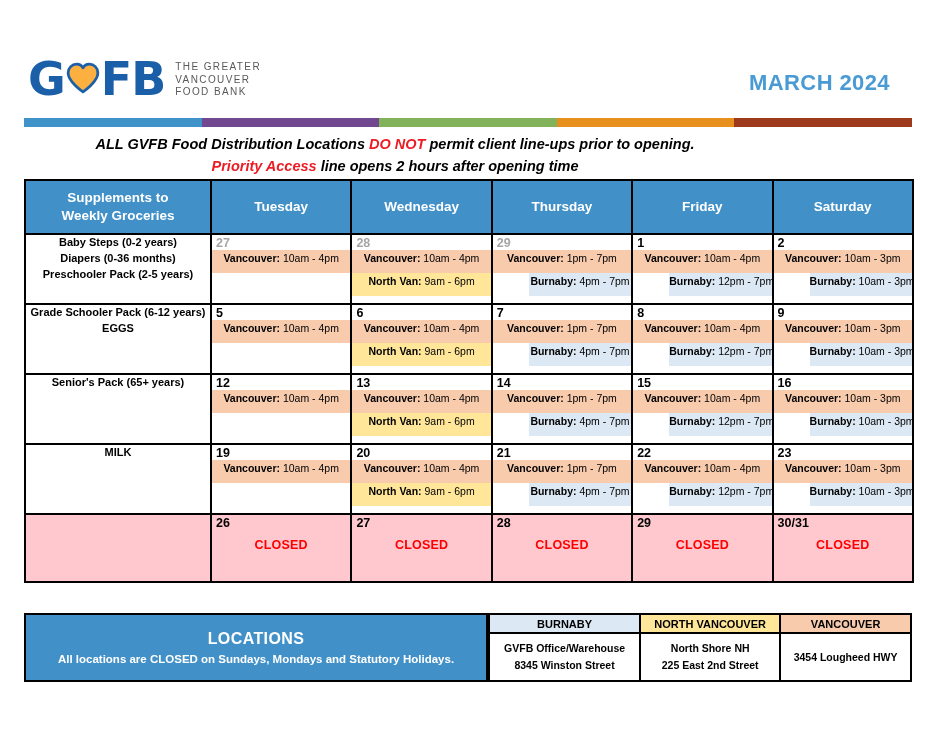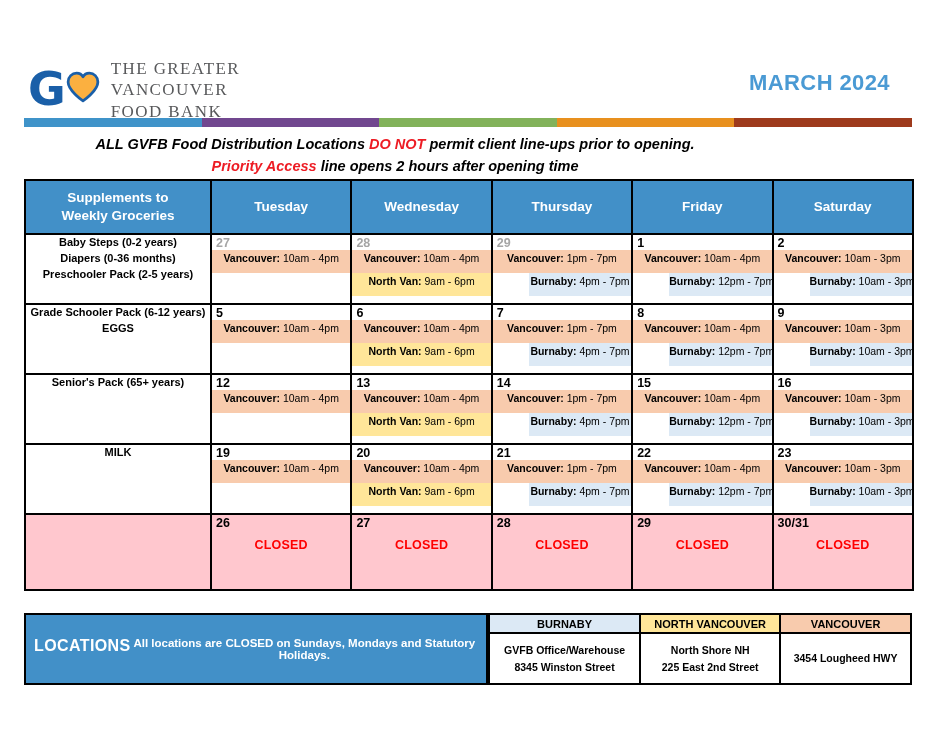--- a/index.html
+++ b/index.html
@@ -26,23 +26,23 @@
     font-size: 46px; font-weight: 700; letter-spacing: -1px;
     color: #1a5fa8; line-height: 1; display: flex; align-items: center;
     font-family: "DejaVu Sans", sans-serif;
   }
   .logo-heart {
     display: inline-block; width: 34px; height: 34px; position: relative;
     margin: 0 1px 3px 1px;
   }
   .logo-heart svg { display: block; }
   .logo-text {
-    font-size: 17px; line-height: 1.25; letter-spacing: 1.4px;
+    font-size: 10px; line-height: 1.25; letter-spacing: 1.4px;
     color: #58595b; font-weight: 400; padding-top: 2px;
-    font-family: Liberation Serif, serif;
+    font-family: Liberation Sans, sans-serif;
   }
   .month-title {
     position: absolute; right: 44px; top: 70px;
     font-size: 22px; font-weight: 700; color: #4a9ad4; letter-spacing: 0.4px;
   }
 
   
   .color-bar {
     position: absolute; left: 24px; top: 118px; width: 888px; height: 9px;
     display: flex;
@@ -92,37 +92,37 @@
   .ev {
     font-size: 10.5px; font-weight: 700; color: #000;
     text-align: center; line-height: 1.65; height: 23px;
     white-space: nowrap; overflow: hidden;
   }
   .ev .t { font-weight: 400; }
   .ev.vancouver { background: #f8cbad; }
   .ev.northvan  { background: #ffe699; }
   .ev.burnaby   { background: #dce9f5; margin-left: 36px; }
 
-  .closed-row td { background: #ffc7ce; height: 76px; margin-left: 24px; }
+  .closed-row td { background: #ffc7ce; height: 68px; margin-left: 24px; }
   .closed-row td.supp-cell { background: #ffc7ce; }
   .closed-text {
     text-align: center; color: #ff0000; font-weight: 700;
     font-size: 12.5px; padding-top: 8px; letter-spacing: 0.2px;
   }
 
   
   .footer {
     position: absolute; left: 24px; top: 613px; width: 888px;
     display: flex; align-items: stretch;
   }
   .loc-banner {
     width: 464px; background: #4290c8; color: #fff;
     border: 2px solid #000; text-align: center;
-    display: flex; justify-content: center;
-    padding: 22px 8px;
+    display: flex; flex-direction: column; justify-content: center;
+    padding: 8px 8px;
   }
   .loc-banner .t1 { font-size: 16px; font-weight: 700; letter-spacing: 0.4px; margin-bottom: 5px; }
   .loc-banner .t2 { font-size: 11.5px; font-weight: 700; }
 
   .loc-table { flex: 1; border-collapse: collapse; table-layout: fixed; }
   .loc-table th, .loc-table td { border: 2px solid #000; text-align: center; }
   .loc-table th {
     font-size: 11px; font-weight: 700; color: #000; height: 19px; padding: 1px 2px;
   }
   .loc-table th.burnaby   { background: #dce9f5; }
@@ -141,20 +141,21 @@
   <div class="header">
 
     <div class="logo-wrap">
       <div class="logo-mark">
         <span>G</span>
         <span class="logo-heart">
           <svg width="34" height="34" viewBox="0 0 32 32" aria-hidden="true">
             <path d="M16 29 C16 29 2 19.5 2 11.2 C2 6.4 5.7 3 10 3 C12.8 3 15 4.6 16 6.4 C17 4.6 19.2 3 22 3 C26.3 3 30 6.4 30 11.2 C30 19.5 16 29 16 29 Z" fill="#fbb040" stroke="#1a5fa8" stroke-width="2.6" stroke-linejoin="round"></path>
           </svg>
         </span>
+        <span>FB</span>
       </div>
       <div class="logo-text">
         <div>THE GREATER</div>
         <div>VANCOUVER</div>
         <div>FOOD BANK</div>
       </div>
     </div>
 
     <div class="month-title">MARCH 2024</div>
   </div>

